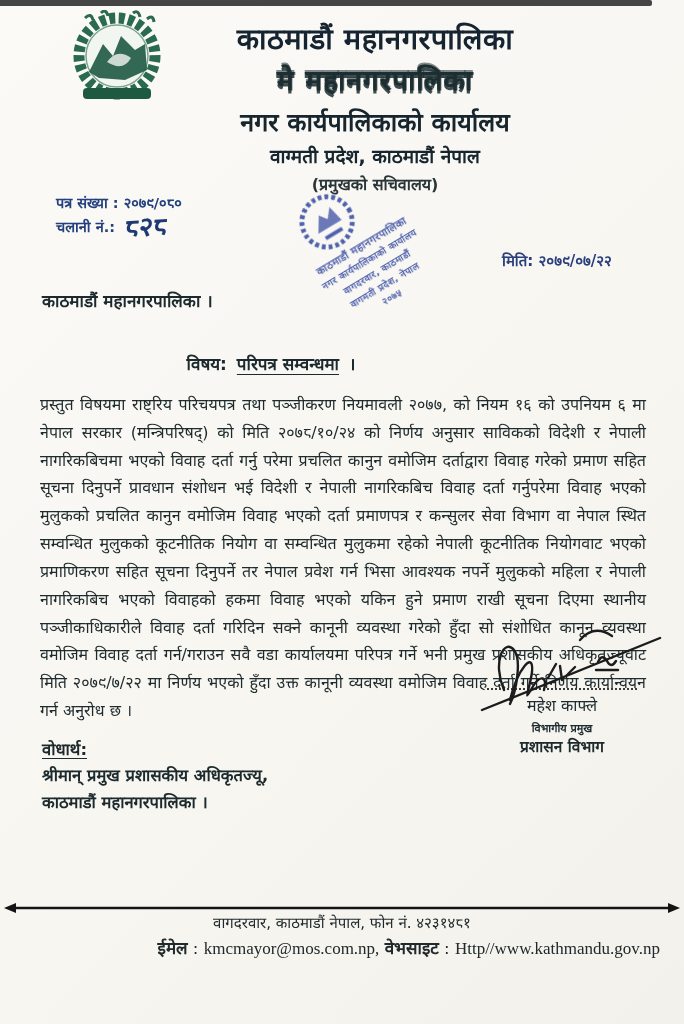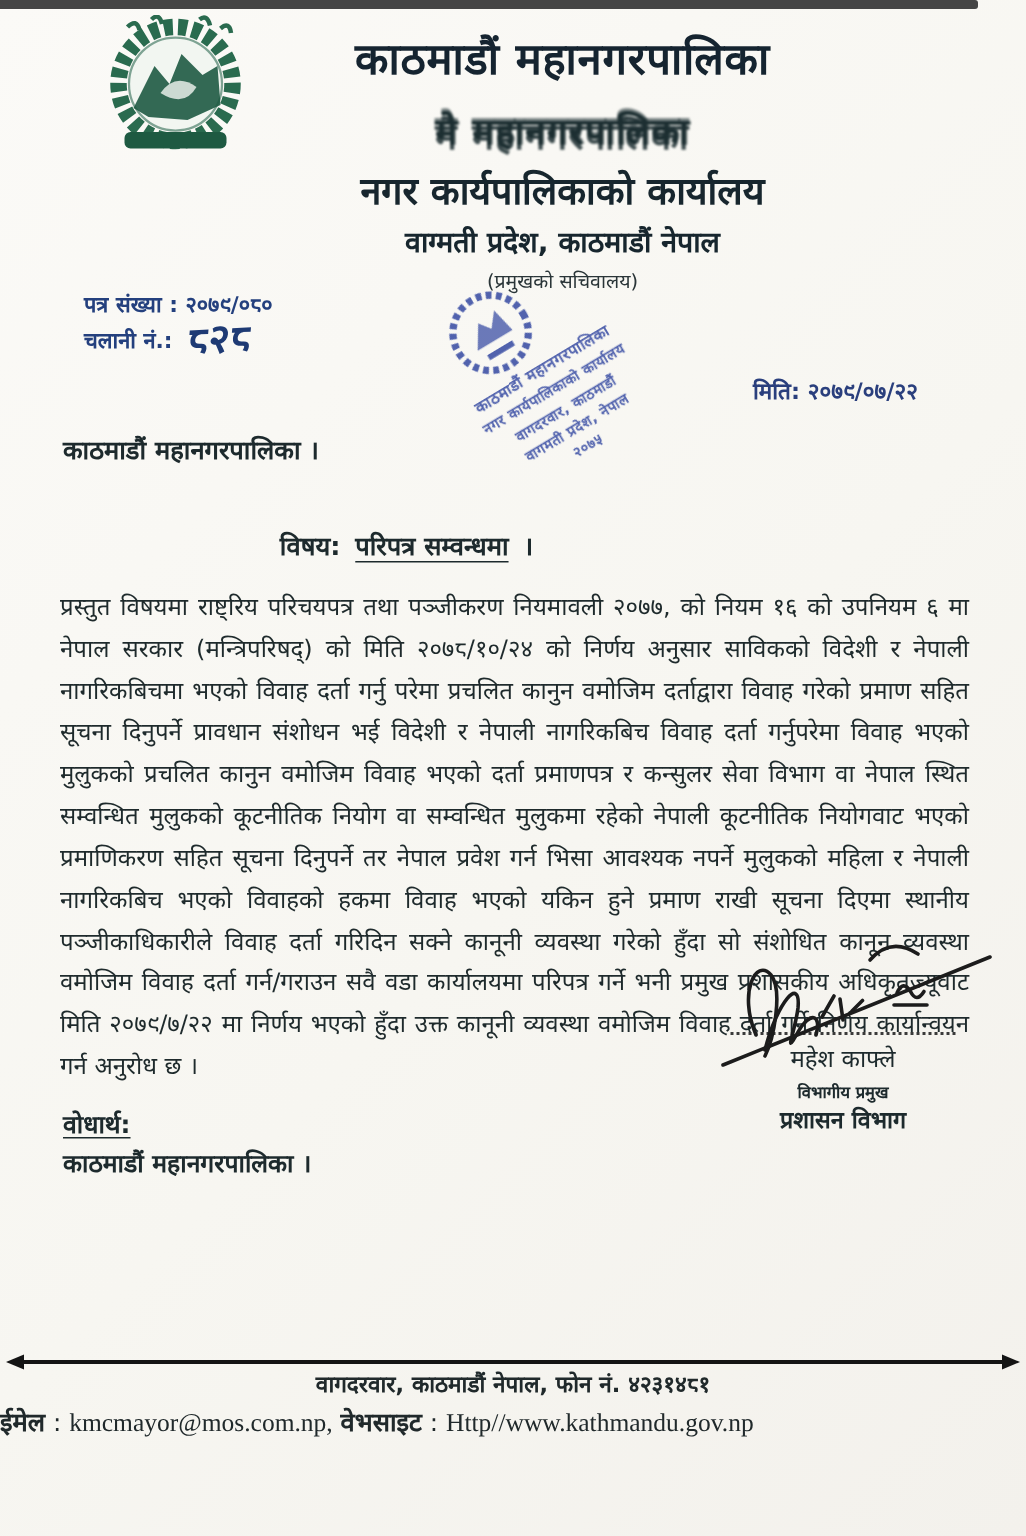--- a/index.html
+++ b/index.html
@@ -10,28 +10,28 @@
     font-family:"DejaVu Sans",sans-serif;
     color:#20292b;
   }
   
   .scan-bar{position:absolute;top:0;left:0;width:652px;height:6px;background:#454545;border-radius:0 2px 2px 0;}
   
   .logo{position:absolute;left:55px;top:10px;width:124px;height:102px;}
   .hdr{position:absolute;left:160px;top:18px;width:430px;text-align:center;}
   .hdr-org{font-size:29px;font-weight:bold;color:#152430;letter-spacing:.5px;}
   .hdr-ghost{
-    margin-top:13px;font-size:24px;font-weight:bold;color:#1c2e31;
+    margin-top:3px;font-size:28px;font-weight:bold;color:#1c2e31;
     filter:blur(.6px);
     text-shadow:0 3px 0 rgba(28,46,49,.85),0 -2px 0 rgba(28,46,49,.55),1px 0 0 rgba(28,46,49,.6);
     letter-spacing:1px;
   }
   .hdr-office{margin-top:6px;font-size:25px;font-weight:bold;color:#17262e;}
   .hdr-province{margin-top:5px;font-size:19px;font-weight:bold;color:#17262e;}
-  .hdr-sub{margin-top:4px;font-size:13px;font-weight:normal;color:#2a3538;}
+  .hdr-sub{margin-top:4px;font-size:16px;font-weight:bold;color:#2a3538;}
   
   .refblock{position:absolute;left:56px;top:192px;color:#24407e;}
   .ref-line{font-size:14.5px;font-weight:bold;}
   .disp-line{font-size:14.5px;font-weight:bold;margin-top:4px;display:flex;align-items:flex-start;}
   .disp-val{font-family:"DejaVu Serif",serif;font-size:27px;line-height:22px;font-weight:bold;margin-left:10px;transform:skewX(-8deg) rotate(-3deg);color:#1e3a74;}
   .miti{position:absolute;left:502px;top:250px;font-size:15px;font-weight:bold;color:#2a3f7d;}
   
   .stamp{
     position:absolute;left:276px;top:176px;width:190px;height:172px;
     transform:rotate(-31deg);
@@ -60,22 +60,22 @@
   .sig-svg{width:220px;height:96px;display:block;}
   .sig-dotted{border-bottom:2px dotted #3a3a3a;width:150px;margin:-26px auto 4px auto;}
   .sig-name{font-size:16px;font-weight:normal;color:#1d2a2d;}
   .sig-title{font-size:11px;font-weight:bold;color:#1d2a2d;margin-top:4px;}
   .sig-dept{font-size:15.5px;font-weight:bold;color:#1d2a2d;margin-top:0;}
   
   .cc{position:absolute;left:42px;top:737px;font-size:16.5px;font-weight:bold;color:#1d2a2d;line-height:1.6;}
   .cc-head{text-decoration:underline;text-underline-offset:3px;}
   
   .foot-arrow{position:absolute;left:4px;top:901px;width:676px;height:14px;}
-  .foot-line1{position:absolute;left:0;top:912px;width:684px;text-align:center;font-size:15px;font-weight:bold;color:#20292b;}
-  .foot-line2{position:absolute;left:0;top:936px;width:660px;text-align:left;font-size:16.5px;color:#20292b;}
+  .foot-line1{position:absolute;left:0;top:912px;width:684px;text-align:center;font-size:15px;font-weight:normal;color:#20292b;}
+  .foot-line2{position:absolute;left:0;top:936px;width:660px;text-align:right;font-size:16.5px;color:#20292b;}
   .foot-line2 .dv{font-weight:bold;font-size:17px;}
   .foot-line2 .lat{font-family:"Liberation Serif","DejaVu Serif",serif;font-size:17px;}
 </style>
 </head>
 <body>
 
 <div class="page">
 
   <div class="scan-bar"></div>
 
@@ -151,20 +151,21 @@
       </g>
     </svg>
     <div class="sig-dotted"></div>
     <div class="sig-name">महेश काफ्ले</div>
     <div class="sig-title">विभागीय प्रमुख</div>
     <div class="sig-dept">प्रशासन विभाग</div>
   </div>
 
   <div class="cc">
     <div class="cc-head">वोधार्थ:</div>
+    <div>श्रीमान् प्रमुख प्रशासकीय अधिकृतज्यू,</div>
     <div>काठमाडौं महानगरपालिका ।</div>
   </div>
 
   <svg class="foot-arrow" viewBox="0 0 676 14">
     <line x1="10" y1="7" x2="666" y2="7" stroke="#141414" stroke-width="2.6"></line>
     <polygon points="0,7 12,2 12,12" fill="#141414"></polygon>
     <polygon points="676,7 664,2 664,12" fill="#141414"></polygon>
   </svg>
   <div class="foot-line1">वागदरवार, काठमाडौं नेपाल, फोन नं. ४२३१४८१</div>
   <div class="foot-line2">

